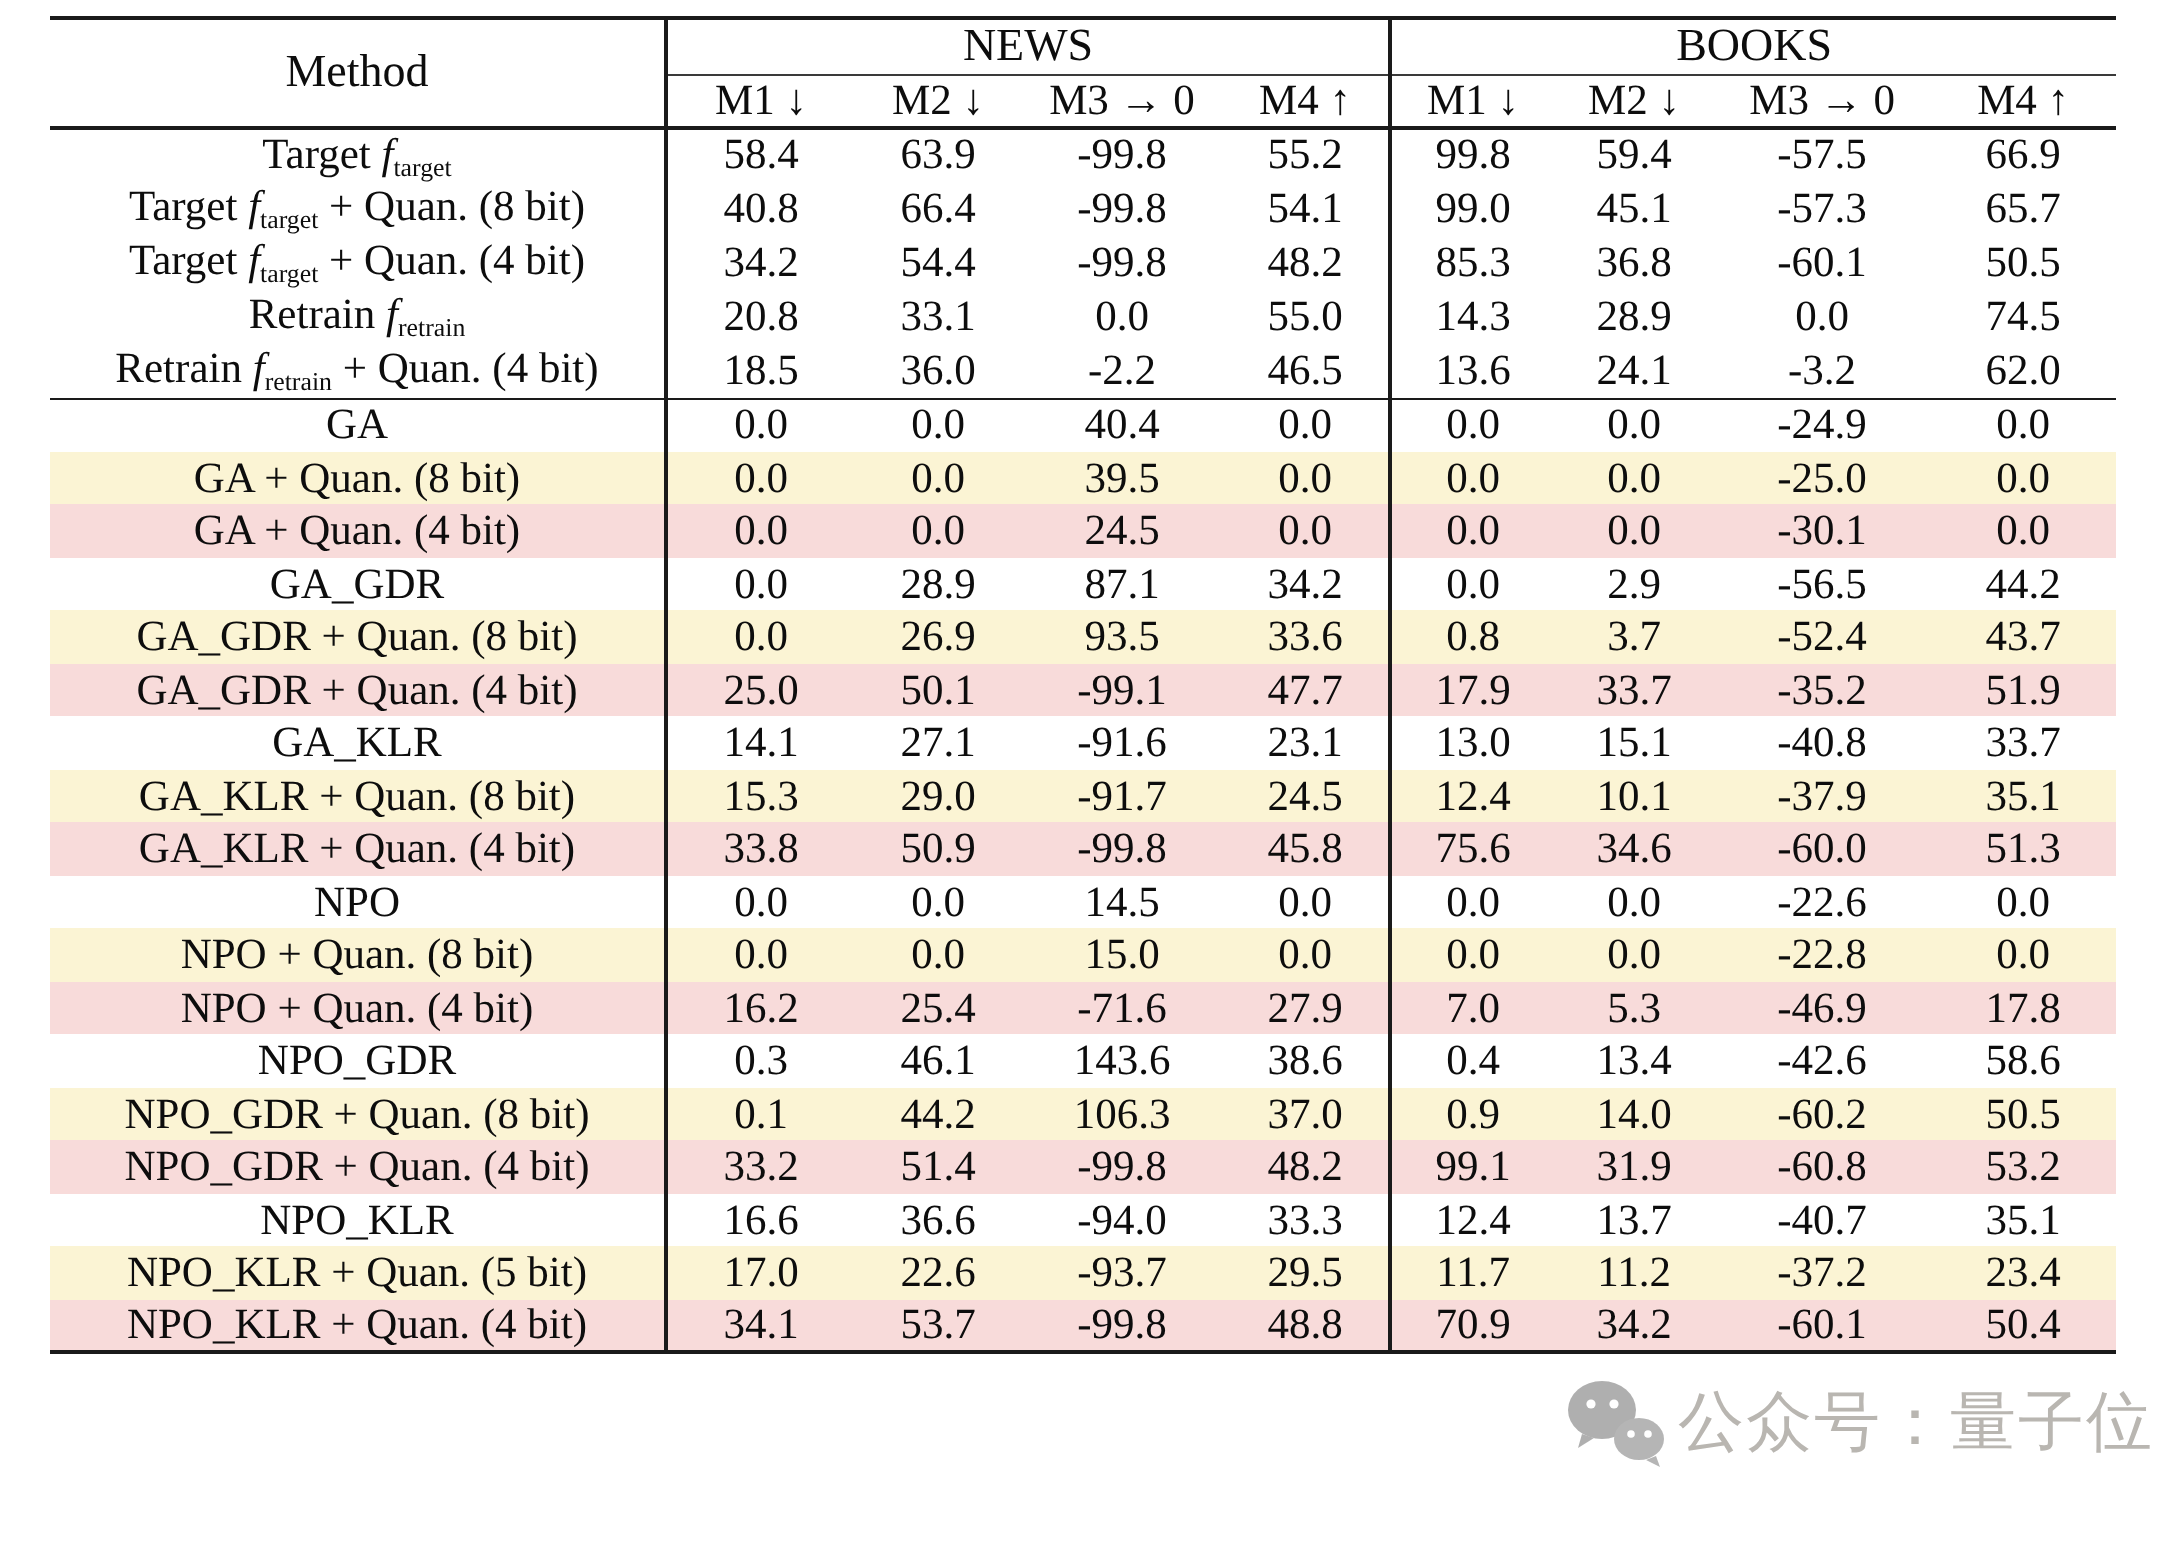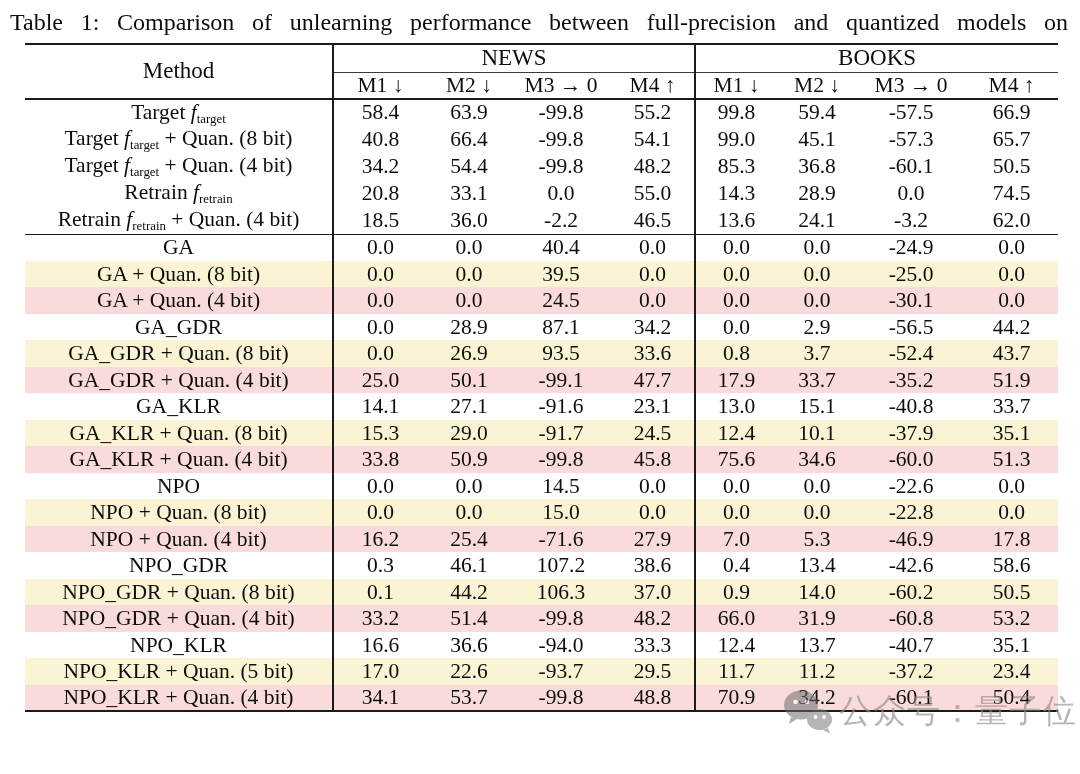--- a/index.html
+++ b/index.html
@@ -70,21 +70,20 @@
     color: var(--watermark, #8f8a82);
     opacity: 0.62;
     white-space: nowrap;
   }
   .watermark svg { opacity: 0.55; margin-right: 4px; }
 </style>
 </head>
 <body>
 
 <div class="caption">
-  <div class="cap-line">Table 1: Comparison of unlearning performance between full-precision and quantized models on</div>
 </div>
 
 <table class="results">
   <colgroup>
     <col style="width:308px">
     <col style="width:94px">
       <col style="width:84px">
       <col style="width:100px">
       <col style="width:84px">
     <col style="width:82px">
@@ -294,21 +293,21 @@
         <td>27.9</td>
         <td class="group-start">7.0</td>
         <td>5.3</td>
         <td>-46.9</td>
         <td>17.8</td>
       </tr>
       <tr class="tone-white">
         <th class="method">NPO_GDR</th>
         <td class="group-start">0.3</td>
         <td>46.1</td>
-        <td>107.2</td>
+        <td>143.6</td>
         <td>38.6</td>
         <td class="group-start">0.4</td>
         <td>13.4</td>
         <td>-42.6</td>
         <td>58.6</td>
       </tr>
       <tr class="tone-yellow">
         <th class="method">NPO_GDR + Quan. (8 bit)</th>
         <td class="group-start">0.1</td>
         <td>44.2</td>
@@ -318,21 +317,21 @@
         <td>14.0</td>
         <td>-60.2</td>
         <td>50.5</td>
       </tr>
       <tr class="tone-pink">
         <th class="method">NPO_GDR + Quan. (4 bit)</th>
         <td class="group-start">33.2</td>
         <td>51.4</td>
         <td>-99.8</td>
         <td>48.2</td>
-        <td class="group-start">66.0</td>
+        <td class="group-start">99.1</td>
         <td>31.9</td>
         <td>-60.8</td>
         <td>53.2</td>
       </tr>
       <tr class="tone-white">
         <th class="method">NPO_KLR</th>
         <td class="group-start">16.6</td>
         <td>36.6</td>
         <td>-94.0</td>
         <td>33.3</td>

